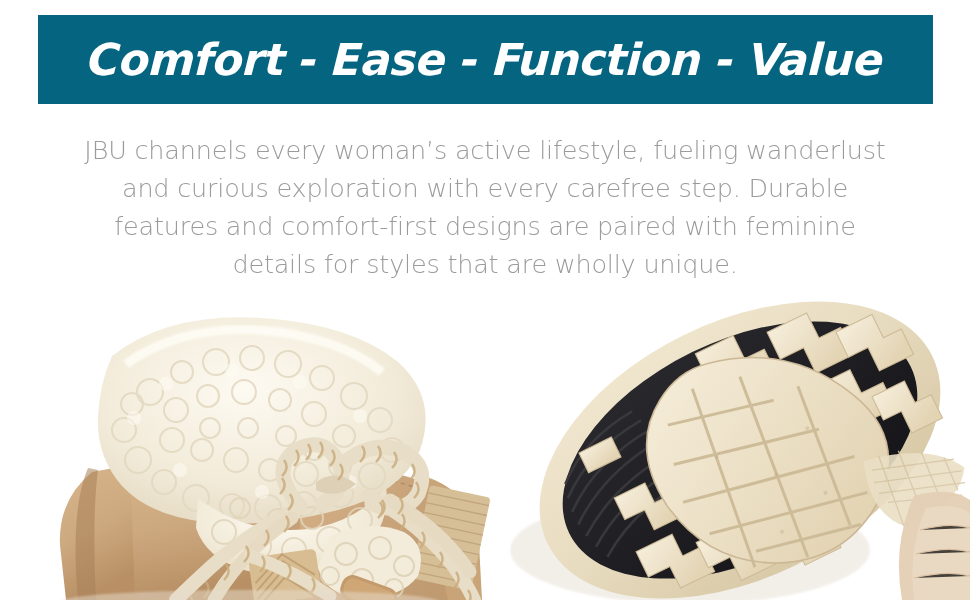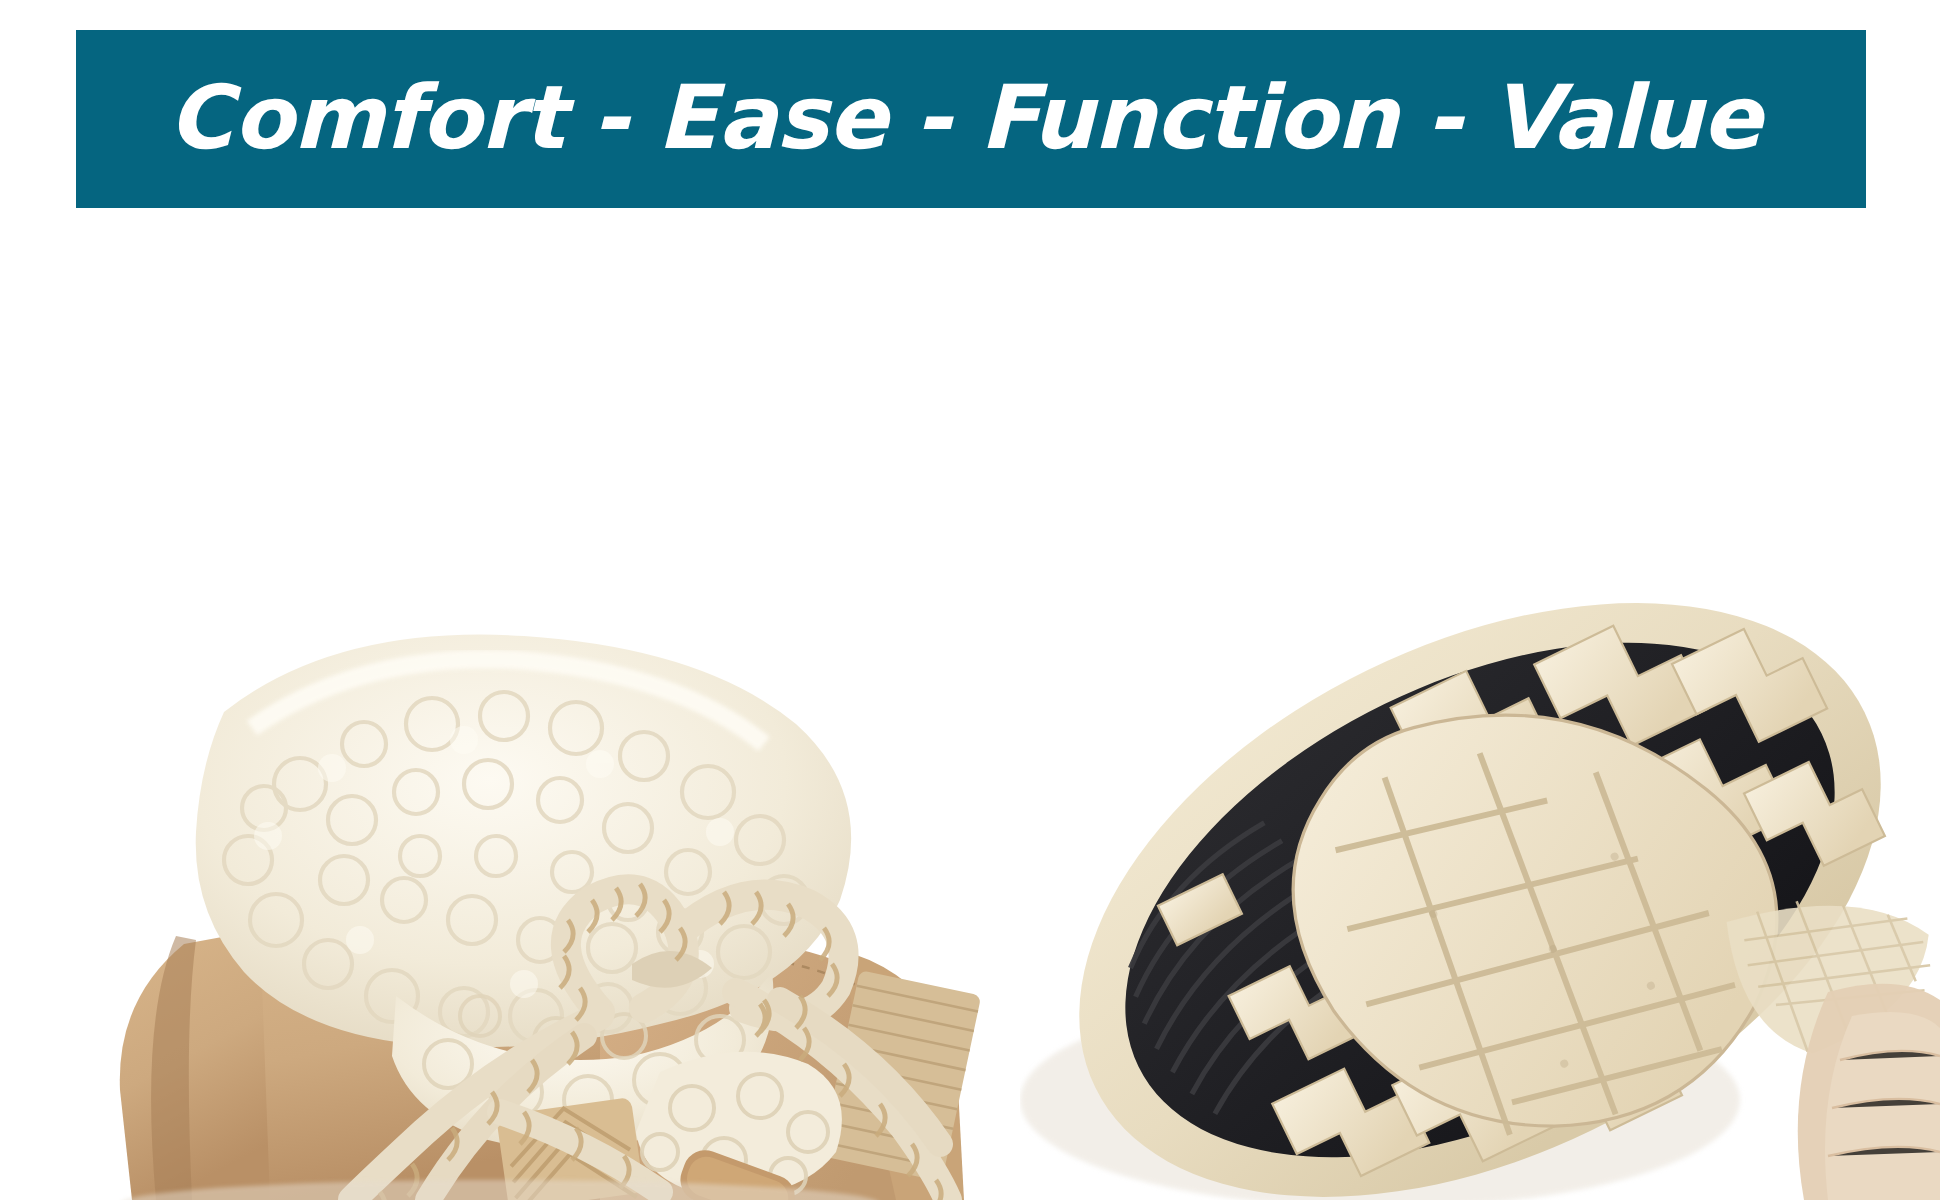--- a/index.html
+++ b/index.html
@@ -85,20 +85,21 @@
 </style>
 </head>
 <body>
 
 <div id="page">
 
   <div id="header-banner">
     <div id="headline">Comfort - Ease - Function - Value</div>
   </div>
 
+  <p id="intro-paragraph">JBU channels every woman’s active lifestyle, fueling wanderlust and curious exploration with every carefree step. Durable features and comfort-first designs are paired with feminine details for styles that are wholly unique.</p>
 
   <div id="photo-band">
 
     <div class="photo" id="photo-boot">
       <svg width="492" height="300" viewBox="0 0 492 300" role="img">
         <defs>
           <radialGradient id="fleeceG" cx="45%" cy="35%" r="75%">
             <stop offset="0%" stop-color="#fdfaf2"></stop>
             <stop offset="60%" stop-color="#f2ebd9"></stop>
             <stop offset="100%" stop-color="#e2d7bf"></stop>

